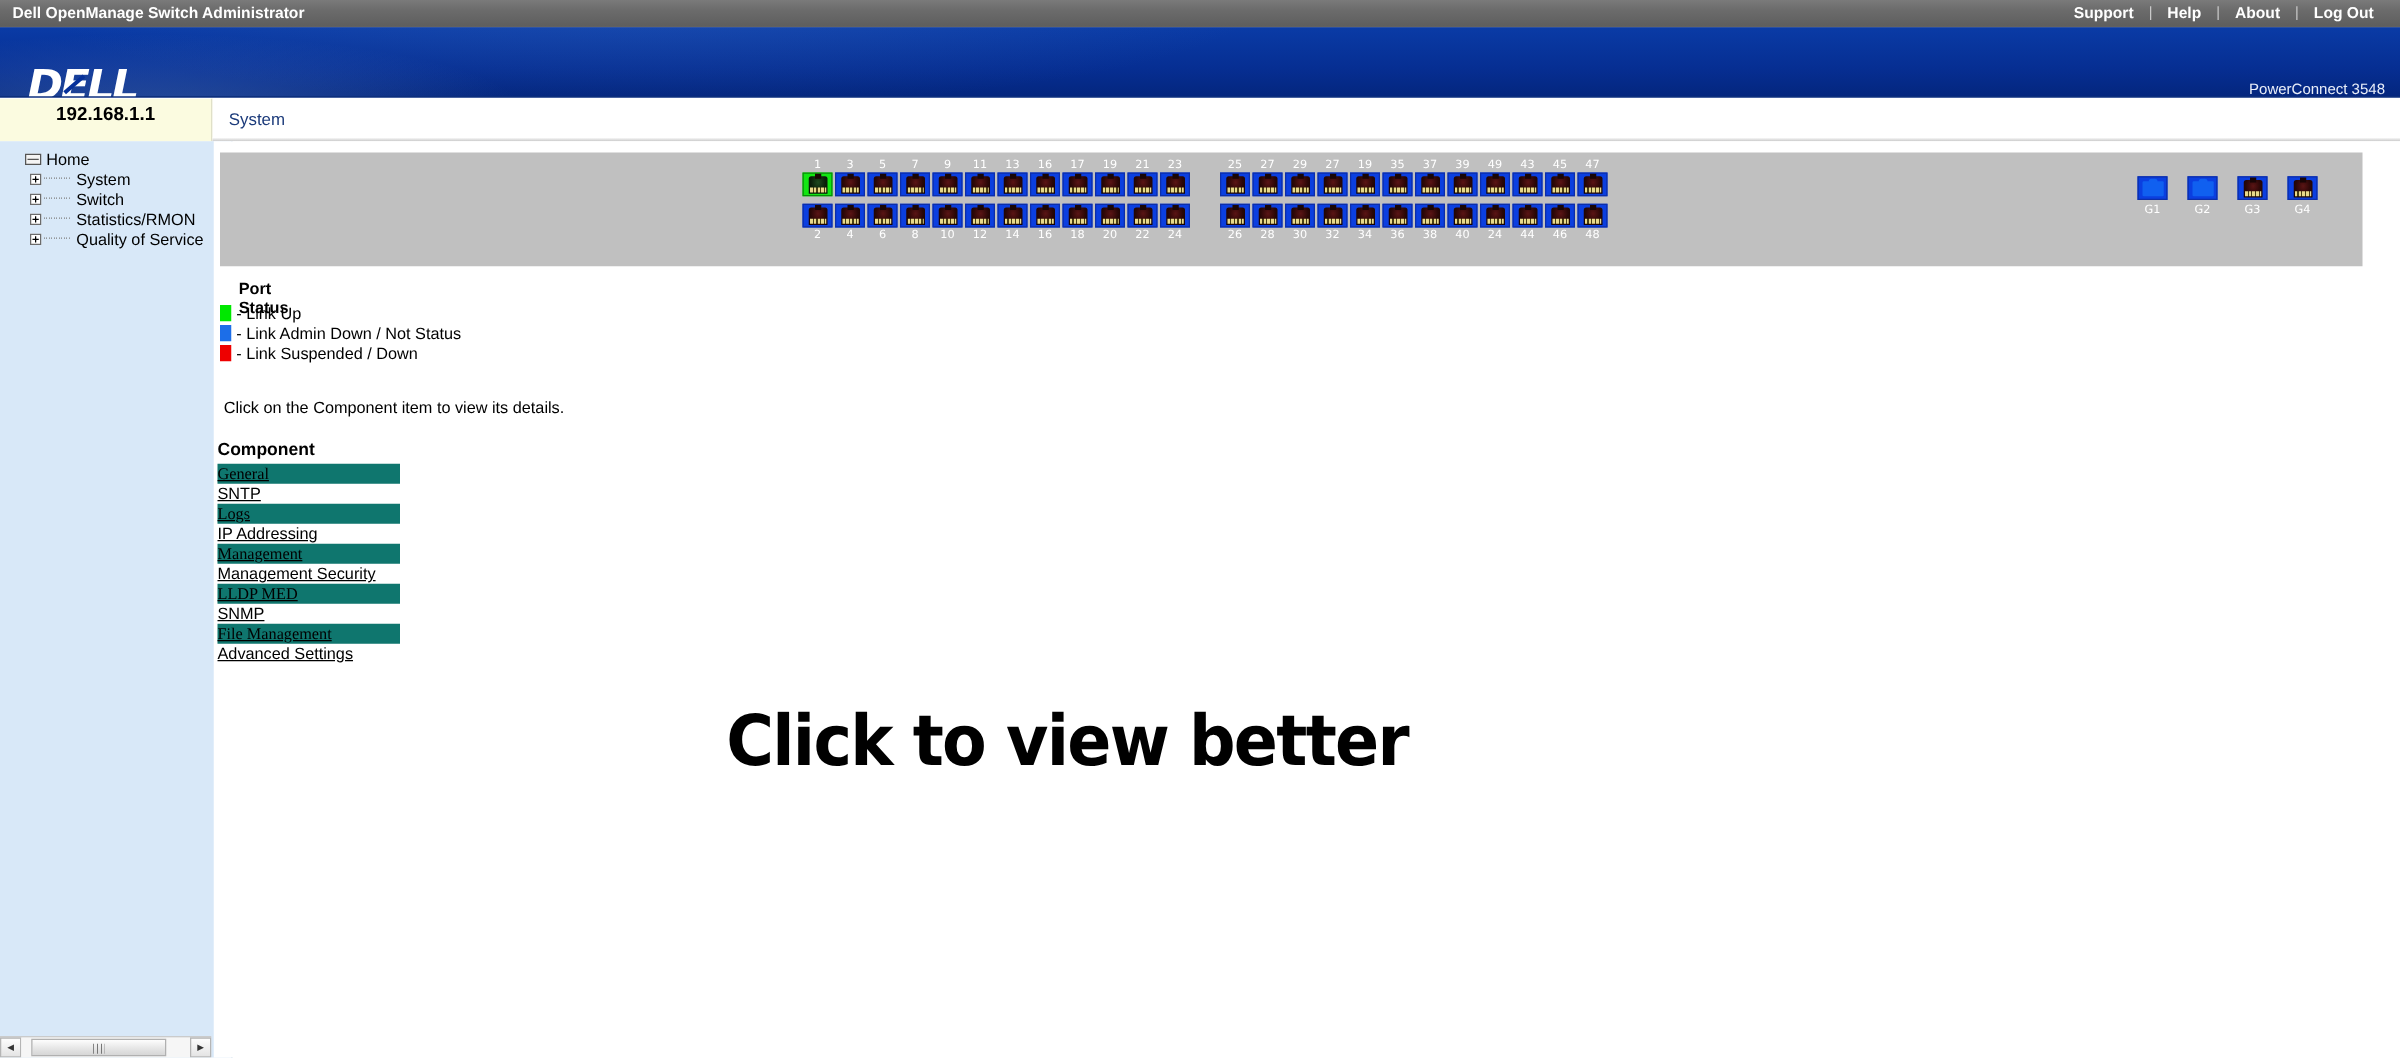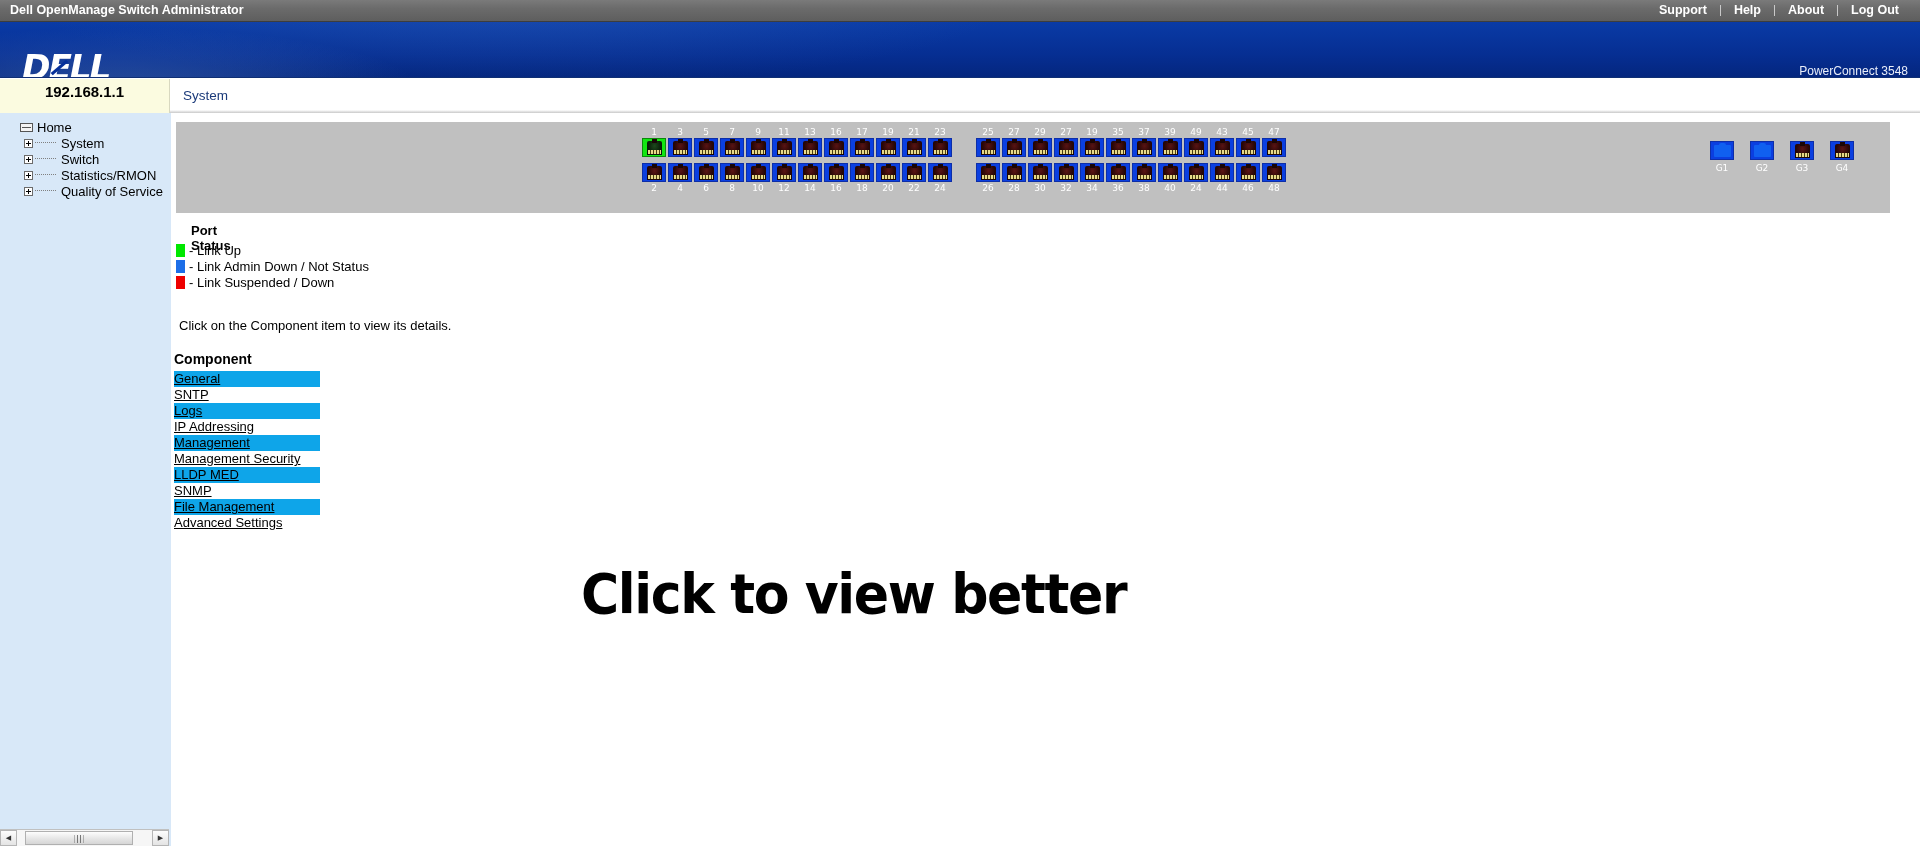--- a/index.html
+++ b/index.html
@@ -422,21 +422,21 @@
     height: 16px;
     line-height: 16px;
     font-size: 13px;
     color: #000000;
     text-decoration: underline;
     cursor: pointer;
     padding-left: 0px;
     width: 146px;
     box-sizing: border-box;
   }
-  .comp-item.alt { background: #0ea5e9; }
+  .comp-item.alt { background: #0f766e; font-family: Liberation Serif, serif; }
 
   .overlay-text {
     position: absolute;
     left: 410px; top: 448px;
     font-size: 56px;
     font-weight: bold;
     color: #000000;
     font-family: "DejaVu Sans", sans-serif;
     letter-spacing: -1.5px;
     transform: scaleX(0.93);

